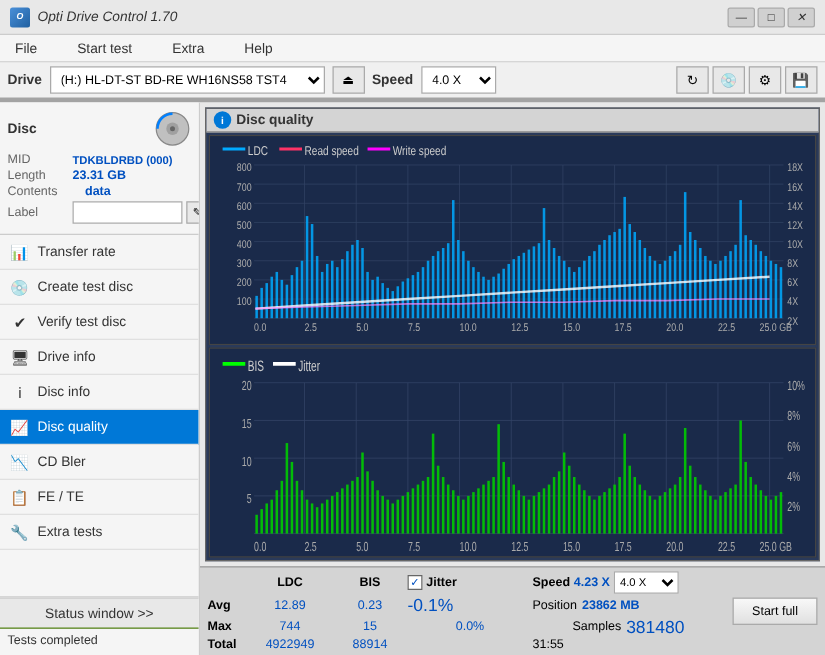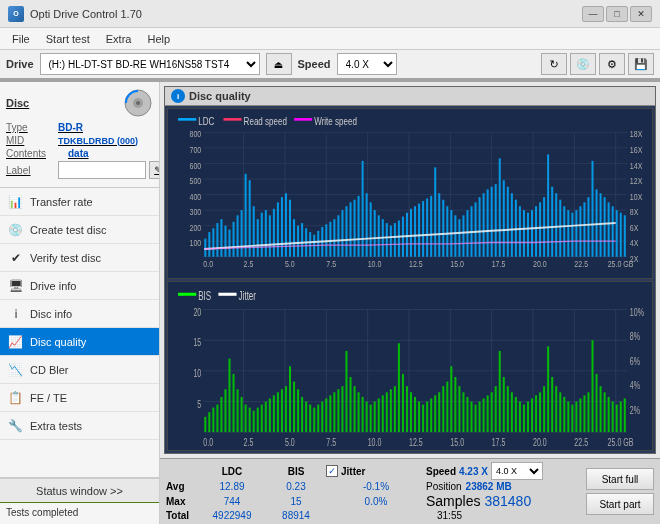--- a/index.html
+++ b/index.html
@@ -1,47 +1,47 @@
 <!DOCTYPE html>
 <html><head>
   <meta charset="utf-8">
   <style>
     * { box-sizing: border-box; margin: 0; padding: 0; }
     body { font-family: 'Segoe UI', Tahoma, Geneva, Verdana, sans-serif; font-size: 11px; background: #f0f0f0; width: 660px; height: 524px; overflow: hidden; }
     
     
-    .title-bar { background: #e8e8e8; height: 28px; display: flex; align-items: center; justify-content: space-between; padding: 0 8px; border-bottom: 1px solid #ccc; }
+    .title-bar { background: #e8e8e8; height: 28px; display: flex; align-items: center; justify-content: space-between; padding: 0 8px; border-bottom: 1px solid #ccc; font-style: italic; }
     .title-bar-left { display: flex; align-items: center; gap: 6px; }
     .title-bar-icon { width: 16px; height: 16px; background: linear-gradient(135deg, #4a90d9, #2060a0); border-radius: 2px; display: flex; align-items: center; justify-content: center; color: white; font-size: 8px; font-weight: bold; }
     .title-bar-text { font-size: 11px; color: #333; }
     .title-bar-controls { display: flex; gap: 2px; }
     .title-btn { width: 22px; height: 16px; background: #d0d0d0; border: 1px solid #aaa; border-radius: 2px; cursor: pointer; font-size: 9px; display: flex; align-items: center; justify-content: center; color: #333; }
     
     
-    .menu-bar { background: #f5f5f5; height: 22px; display: flex; align-items: center; padding: 0 4px; border-bottom: 1px solid #ccc; gap: 0; }
+    .menu-bar { background: #f5f5f5; height: 22px; display: flex; align-items: center; padding: 0 4px; border-bottom: 1px solid #ccc; gap: 16px; }
     .menu-item { padding: 2px 8px; font-size: 11px; color: #333; cursor: pointer; border-radius: 2px; }
     
     
     .drive-bar { background: #f0f0f0; height: 32px; display: flex; align-items: center; padding: 0 6px; border-bottom: 4px solid #a3a3a3; gap: 6px; }
     .drive-label { font-size: 11px; font-weight: bold; color: #333; }
     .drive-select { height: 22px; font-size: 10px; border: 1px solid #aaa; background: white; padding: 0 4px; min-width: 220px; }
     .eject-btn { width: 26px; height: 22px; background: #e8e8e8; border: 1px solid #aaa; cursor: pointer; display: flex; align-items: center; justify-content: center; font-size: 10px; }
     .speed-label { font-size: 11px; font-weight: bold; color: #333; }
     .speed-select { height: 22px; font-size: 10px; border: 1px solid #aaa; background: white; padding: 0 4px; width: 60px; }
     .drive-icons { display: flex; gap: 3px; margin-left: auto; }
     .drive-icon-btn { width: 26px; height: 22px; background: #e8e8e8; border: 1px solid #aaa; cursor: pointer; display: flex; align-items: center; justify-content: center; font-size: 11px; }
     
     
     .main-layout { display: flex; height: calc(524px - 28px - 22px - 32px); }
     
     
     .sidebar { width: 160px; background: #f5f5f5; border-right: 1px solid #ccc; display: flex; flex-direction: column; overflow: hidden; }
     
     
-    .disc-info-panel { padding: 6px; border-bottom: 1px solid #ccc; background: #f5f5f5; text-decoration: underline; }
+    .disc-info-panel { padding: 6px; border-bottom: 1px solid #ccc; background: #f5f5f5; }
     .disc-info-header { display: flex; align-items: center; justify-content: space-between; margin-bottom: 4px; }
     .disc-info-title { font-size: 11px; font-weight: bold; color: #333; }
     .disc-icon { width: 30px; height: 30px; }
     .disc-row { display: flex; align-items: center; margin-bottom: 2px; }
     .disc-row-label { font-size: 10px; color: #666; width: 52px; flex-shrink: 0; }
     .disc-row-value { font-size: 10px; color: #0050c0; font-weight: bold; }
     .disc-row-value.data { color: #0050c0; margin-left: 10px; }
     .label-input-row { display: flex; align-items: center; gap: 3px; }
     .label-input { width: 88px; height: 18px; border: 1px solid #aaa; font-size: 10px; padding: 0 2px; }
     .label-btn { width: 18px; height: 18px; background: #e8e8e8; border: 1px solid #aaa; cursor: pointer; font-size: 9px; display: flex; align-items: center; justify-content: center; }
@@ -131,26 +131,26 @@
       <div class="disc-info-header">
         <span class="disc-info-title">Disc</span>
         <svg class="disc-icon" viewBox="0 0 30 30">
           <circle cx="15" cy="15" r="13" fill="#c0c0c0" stroke="#888" stroke-width="1"></circle>
           <circle cx="15" cy="15" r="5" fill="#a0a0a0"></circle>
           <circle cx="15" cy="15" r="2" fill="#666"></circle>
           <path d="M 15 15 m -12 0 a 12 12 0 0 1 12 -12" fill="none" stroke="#0080ff" stroke-width="2"></path>
         </svg>
       </div>
       <div class="disc-row">
-        <span class="disc-row-label">Type</span>
-        <span class="disc-row-value">BD-R</span>
-      </div>
-      <div class="disc-row">
         <span class="disc-row-label">MID</span>
         <span class="disc-row-value" style="font-size:9px;">TDKBLDRBD (000)</span>
+      </div>
+      <div class="disc-row">
+        <span class="disc-row-label">Length</span>
+        <span class="disc-row-value">23.31 GB</span>
       </div>
       <div class="disc-row">
         <span class="disc-row-label">Contents</span>
         <span class="disc-row-value data">data</span>
       </div>
       <div class="disc-row">
         <span class="disc-row-label">Label</span>
         <div class="label-input-row">
           <input class="label-input" type="text" value="" style="">
           <div class="label-btn">✎</div>
@@ -575,47 +575,46 @@
             <select style="height:18px; font-size:9px; border:1px solid #aaa; background:white; width:52px;">
               <option>4.0 X</option>
             </select>
           </div>
         </div>
 
         <div style="display:flex; gap:0; align-items:center;">
           <span style="width:32px; font-size:10px; font-weight:bold;">Avg</span>
           <span style="width:68px; text-align:center; font-size:10px; color:#0050c0;">12.89</span>
           <span style="width:60px; text-align:center; font-size:10px; color:#0050c0;">0.23</span>
-          <span style="width:100px; text-align:center; font-size:10px; color:#0050c0;">-0.1%</span>
+          <span style="width:100px; text-align:left; font-size:14px; color:#0050c0;">-0.1%</span>
           <div style="display:flex; gap:4px; align-items:center;">
             <span style="font-size:10px;">Position</span>
             <span style="font-size:10px; color:#0050c0; font-weight:bold;">23862 MB</span>
           </div>
         </div>
 
         <div style="display:flex; gap:0; align-items:center;">
           <span style="width:32px; font-size:10px; font-weight:bold;">Max</span>
           <span style="width:68px; text-align:center; font-size:10px; color:#0050c0;">744</span>
           <span style="width:60px; text-align:center; font-size:10px; color:#0050c0;">15</span>
           <span style="width:100px; text-align:center; font-size:10px; color:#0050c0;">0.0%</span>
           <div style="display:flex; gap:4px; align-items:center;">
-            <span style="font-size:14px;">Samples</span>
+            <span style="font-size:10px;margin-left:32px;">Samples</span>
             <span style="font-size:14px; color:#0050c0; font-weight:normal;">381480</span>
           </div>
         </div>
 
         <div style="display:flex; gap:0; align-items:center;">
           <span style="width:32px; font-size:10px; font-weight:bold;">Total</span>
           <span style="width:68px; text-align:center; font-size:10px; color:#0050c0;">4922949</span>
           <span style="width:60px; text-align:center; font-size:10px; color:#0050c0;">88914</span>
           <span style="width:100px; text-align:center; font-size:10px;"></span>
-          <span style="font-size:10px; margin-left:11px;">31:55</span>
+          <span style="font-size:10px; margin-left:0;">31:55</span>
         </div>
       </div>
 
       <div style="display:flex; flex-direction:column; gap:3px; margin-left:4px;">
         <button class="action-btn">Start full</button>
-        <button class="action-btn">Start part</button>
       </div>
     </div>
 
   </div>
 </div>
 
 </body></html>

